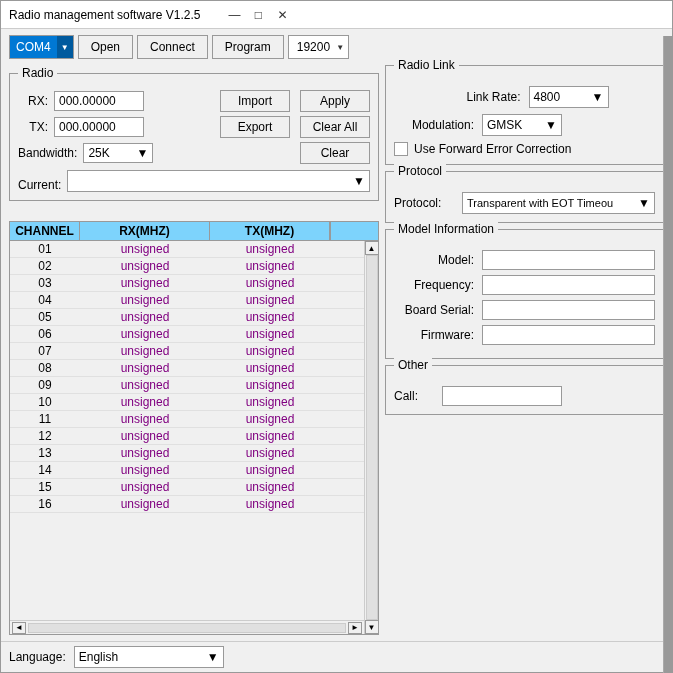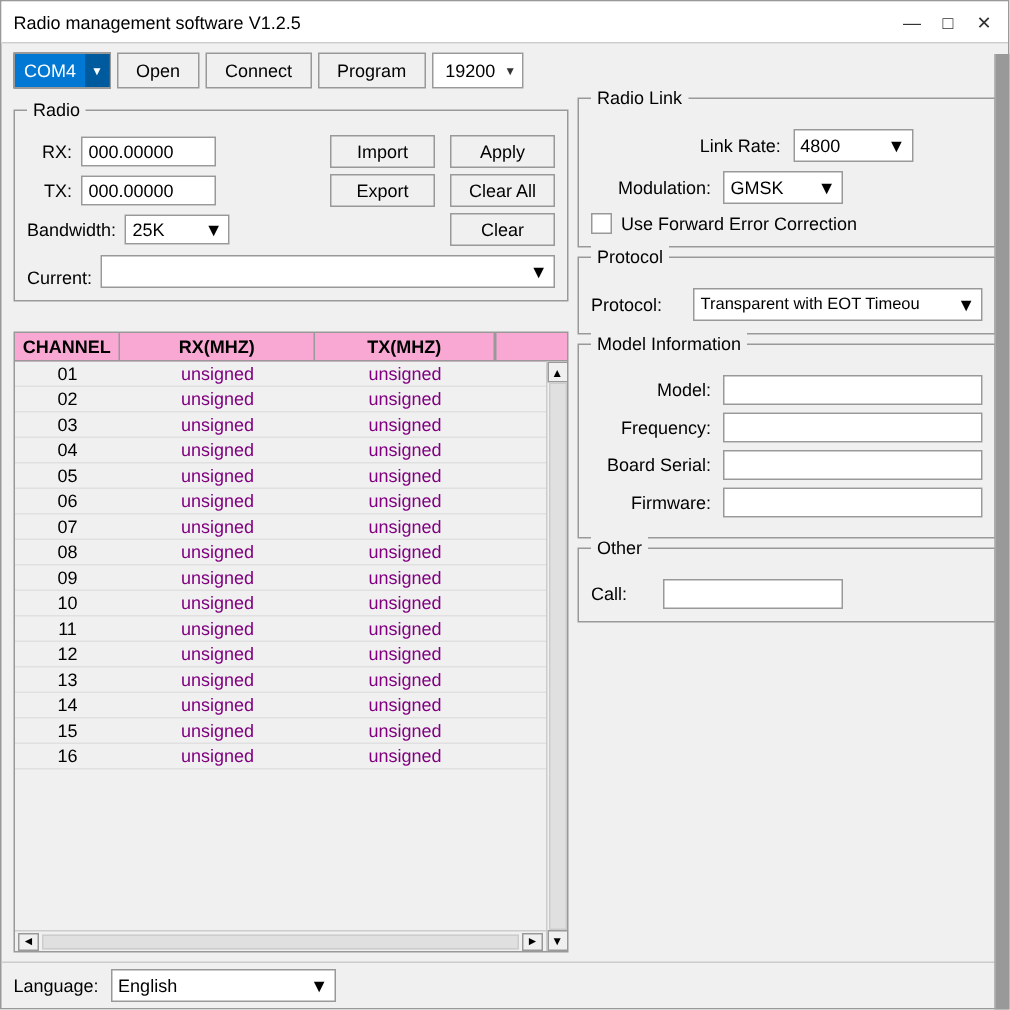--- a/index.html
+++ b/index.html
@@ -18,22 +18,22 @@
       border: 1px solid #999;
       display: flex;
       flex-direction: column;
     }
     .title-bar {
       background: #fff;
       border-bottom: 1px solid #ccc;
       padding: 4px 8px;
       display: flex;
       align-items: center;
-      justify-content: space-between;
       height: 28px;
+      gap: 26px;
     }
     .title-bar-title {
       font-size: 12px;
       color: #000;
     }
     .title-bar-controls {
       display: flex;
       gap: 8px;
       align-items: center;
     }
@@ -196,21 +196,21 @@
     }
     .channel-table {
       flex: 1;
       border: 1px solid #999;
       overflow: hidden;
       display: flex;
       flex-direction: column;
     }
     .table-header {
       display: flex;
-      background: #f9a8d4;
+      background: #7dd3fc;
       border-bottom: 1px solid #999;
       font-size: 12px;
       font-weight: bold;
     }
     .th-cell {
       border-right: 1px solid #999;
       padding: 2px 4px;
       text-align: center;
     }
     .th-cell:last-child { border-right: none; }

